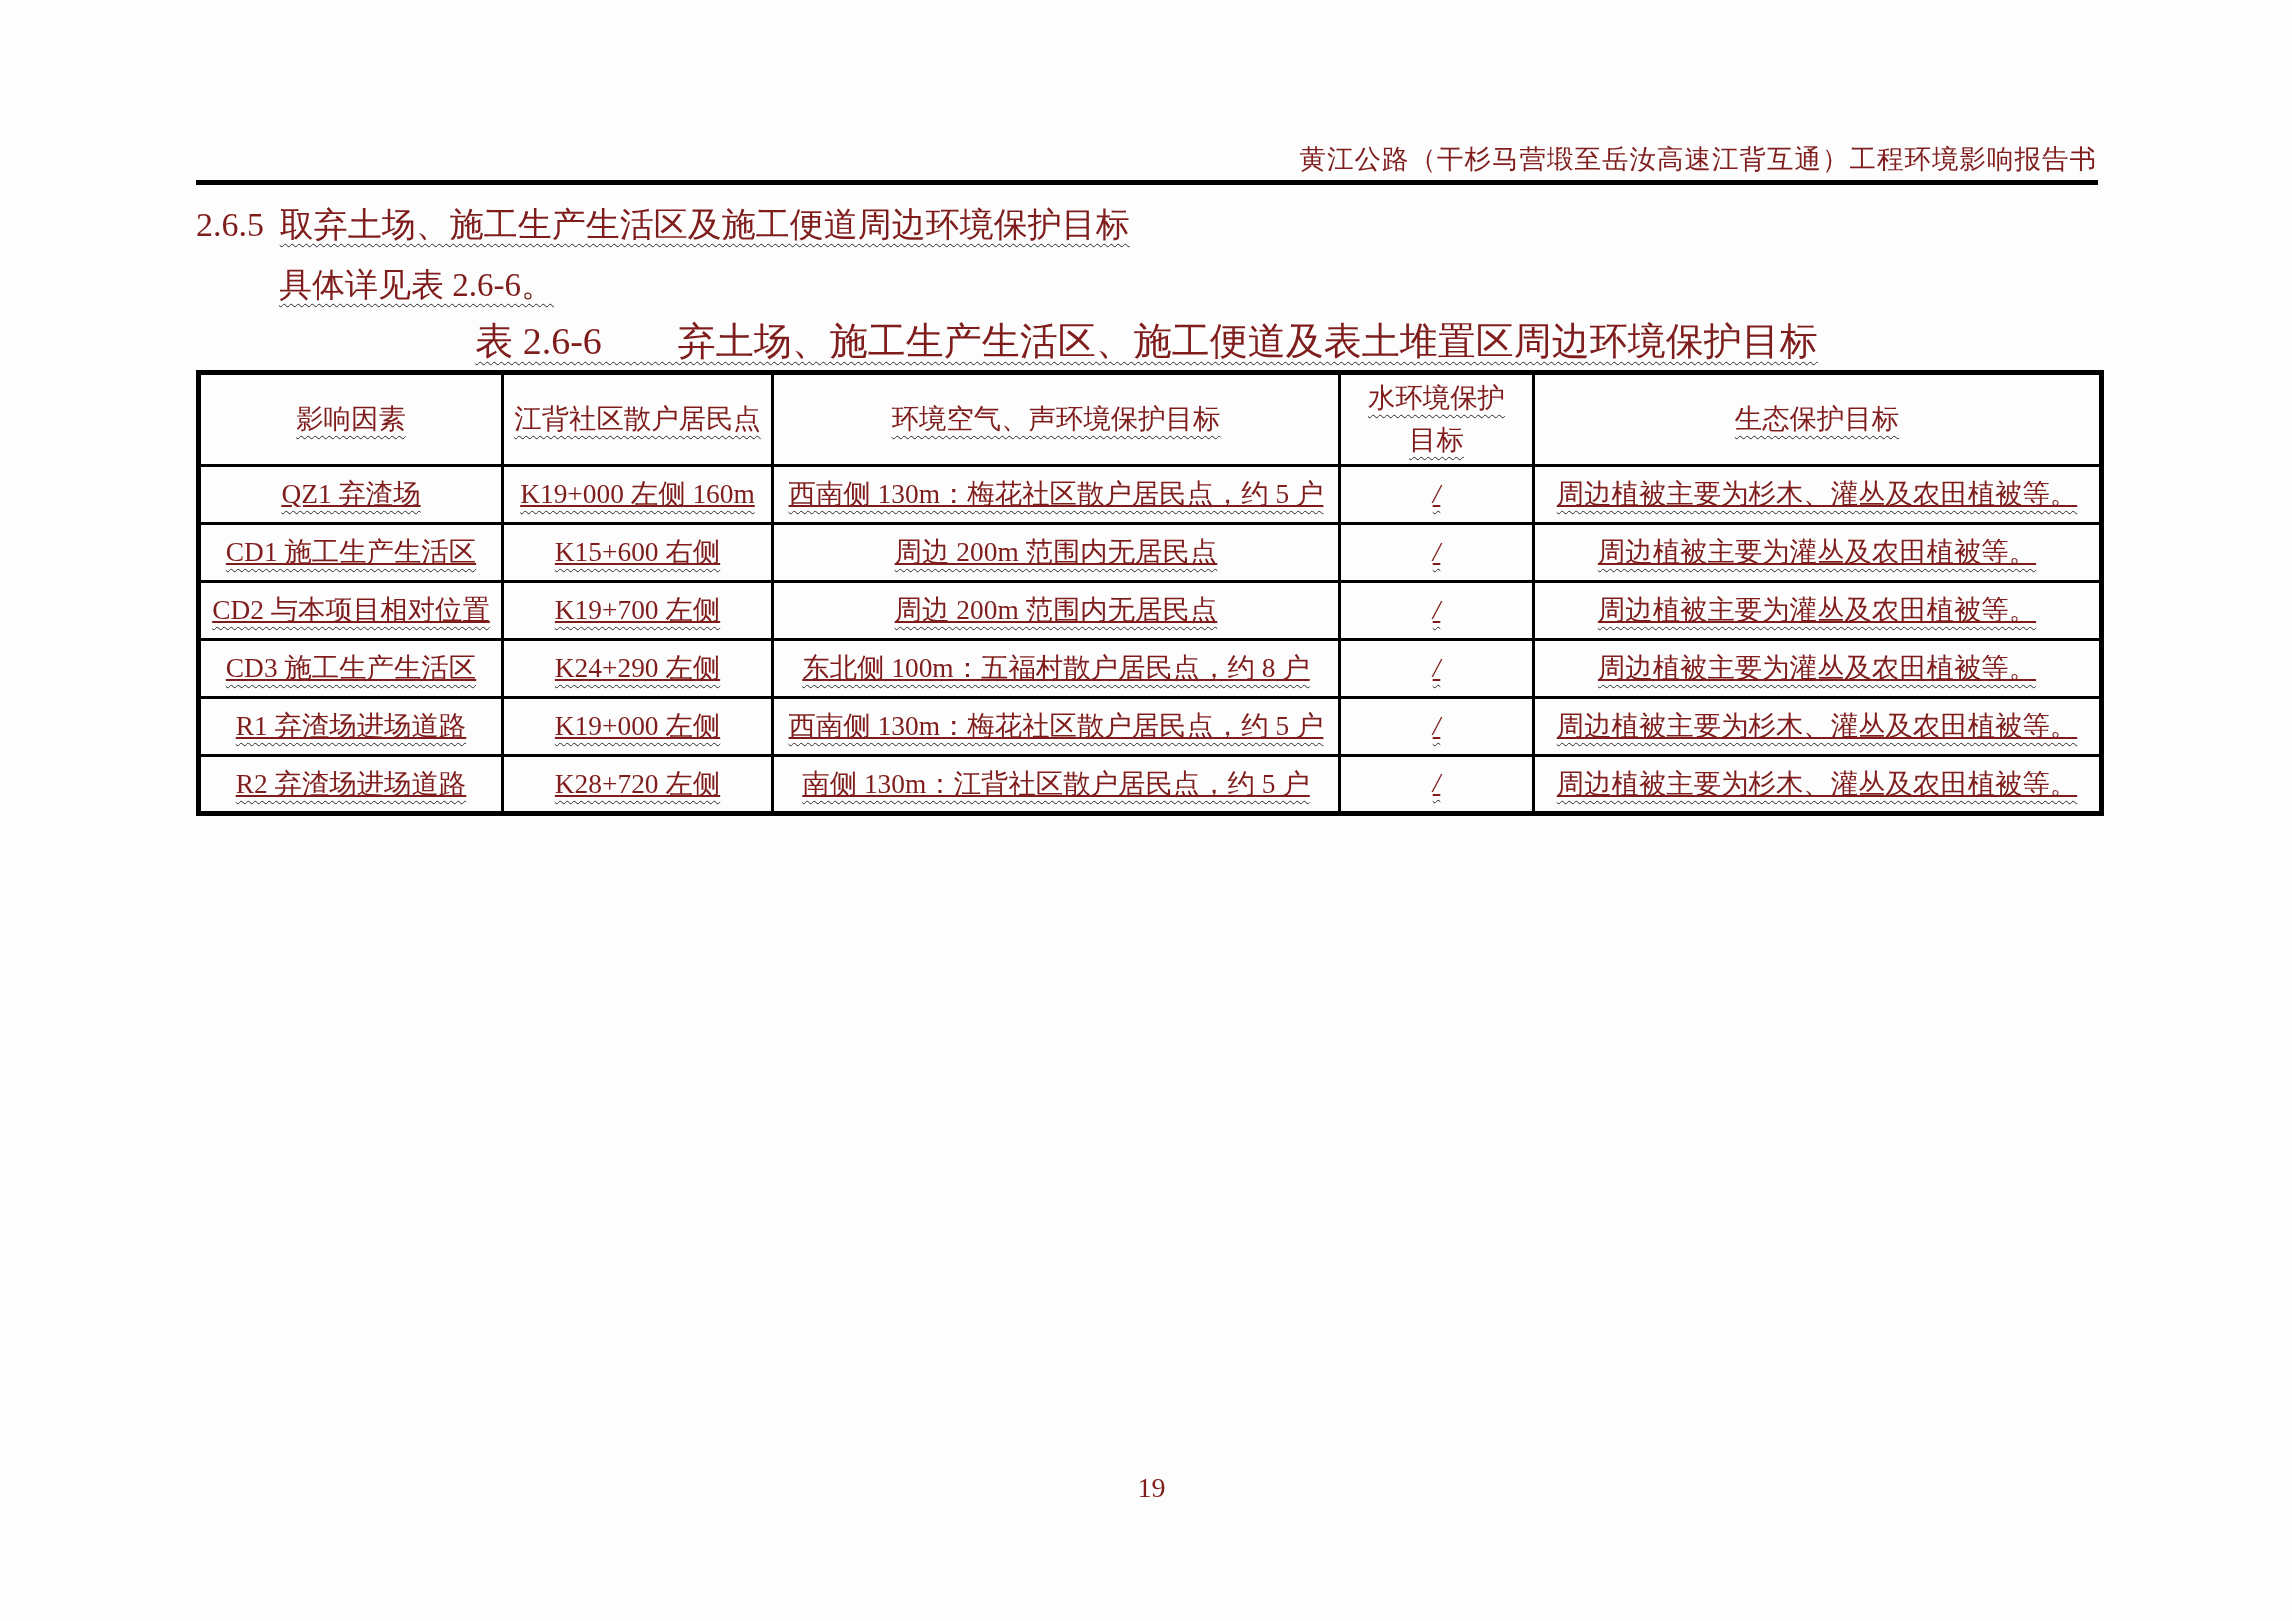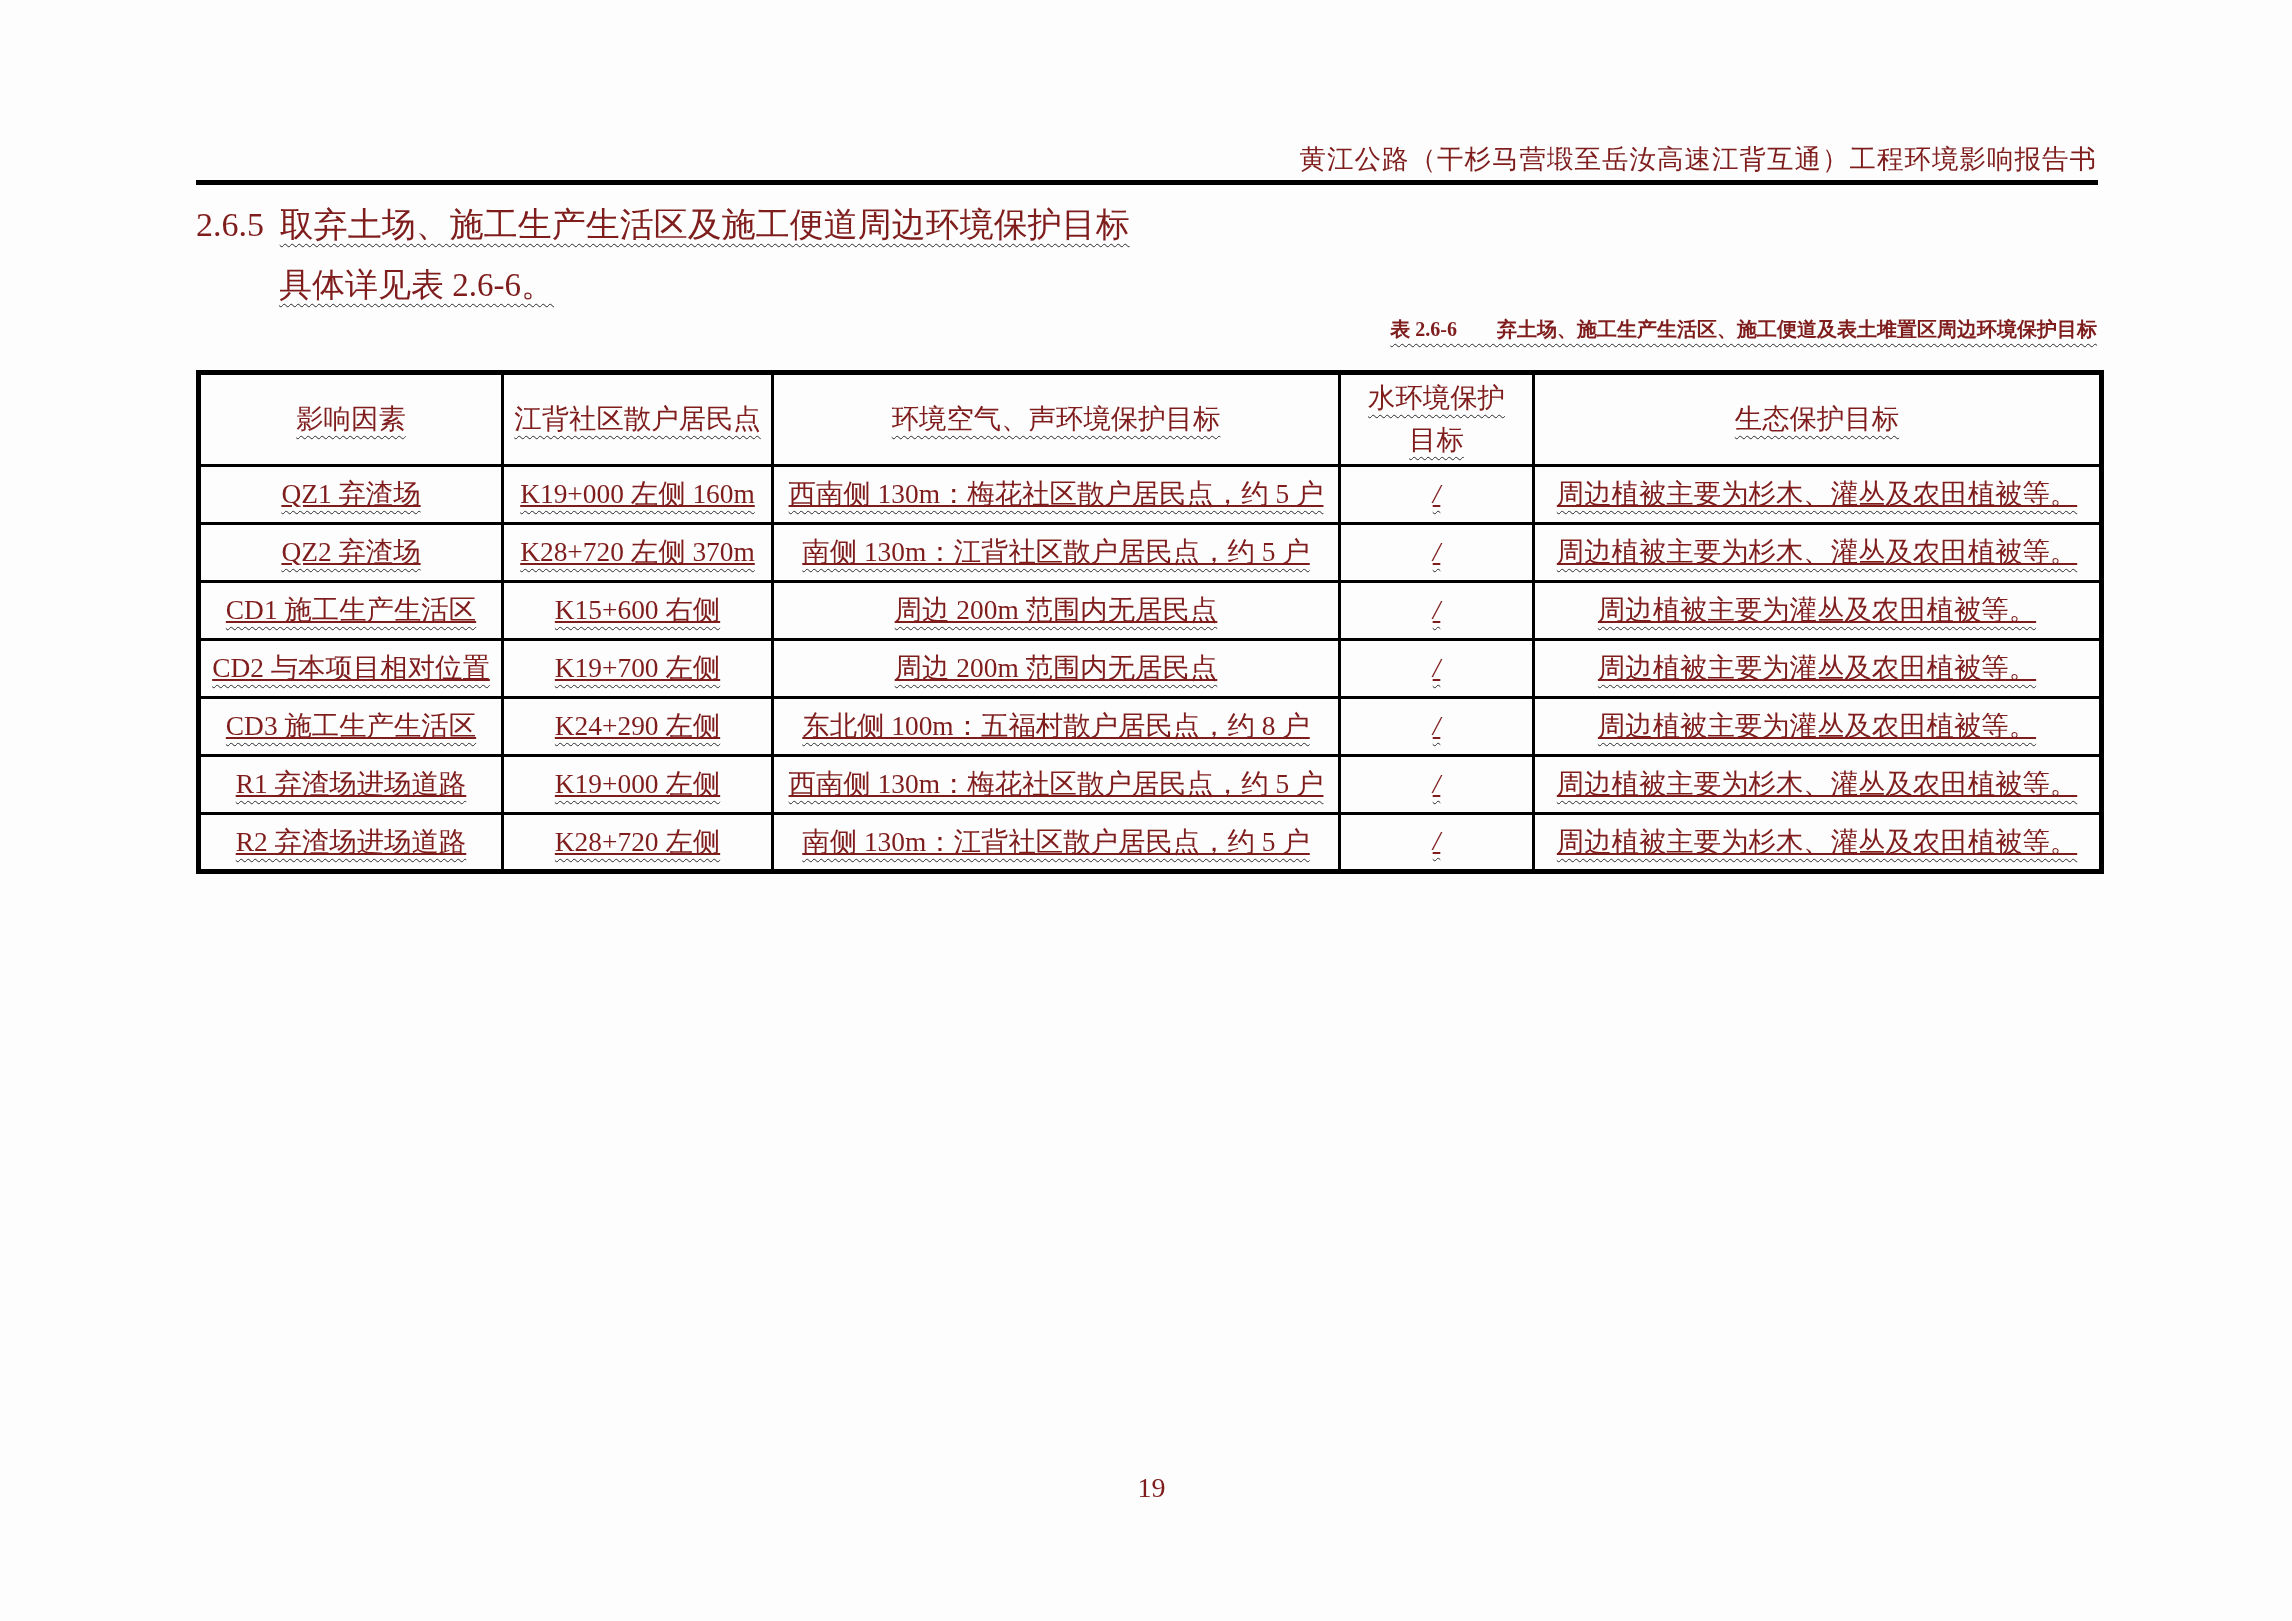--- a/index.html
+++ b/index.html
@@ -53,23 +53,23 @@
     left: 279px;
     margin: 0;
     font-size: 33px;
     white-space: nowrap;
   }
   .table-caption {
     position: absolute;
     top: 316px;
     left: 196px;
     width: 1901px;
-    text-align: right;
-    font-size: 20px;
-    font-weight: bold;
+    text-align: center;
+    font-size: 38px;
+    font-weight: normal;
   }
   .table-caption .wavy { white-space: pre-wrap; }
   table.env-table {
     position: absolute;
     top: 370px;
     left: 196px;
     width: 1902px;
     border-collapse: collapse;
     table-layout: fixed;
     border: 5.9px solid #000;
@@ -140,27 +140,20 @@
     </thead>
     <tbody>
         <tr>
           <td><span class="wavy">QZ1 弃渣场</span></td>
           <td><span class="wavy">K19+000 左侧 160m</span></td>
           <td><span class="wavy">西南侧 130m：梅花社区散户居民点，约 5 户</span></td>
           <td><span class="wavy slash">/</span></td>
           <td><span class="wavy">周边植被主要为杉木、灌丛及农田植被等。</span></td>
         </tr>
         <tr>
-          <td><span class="wavy">QZ2 弃渣场</span></td>
-          <td><span class="wavy">K28+720 左侧 370m</span></td>
-          <td><span class="wavy">南侧 130m：江背社区散户居民点，约 5 户</span></td>
-          <td><span class="wavy slash">/</span></td>
-          <td><span class="wavy">周边植被主要为杉木、灌丛及农田植被等。</span></td>
-        </tr>
-        <tr>
           <td><span class="wavy">CD1 施工生产生活区</span></td>
           <td><span class="wavy">K15+600 右侧</span></td>
           <td><span class="wavy">周边 200m 范围内无居民点</span></td>
           <td><span class="wavy slash">/</span></td>
           <td><span class="wavy">周边植被主要为灌丛及农田植被等。</span></td>
         </tr>
         <tr>
           <td><span class="wavy">CD2 与本项目相对位置</span></td>
           <td><span class="wavy">K19+700 左侧</span></td>
           <td><span class="wavy">周边 200m 范围内无居民点</span></td>

